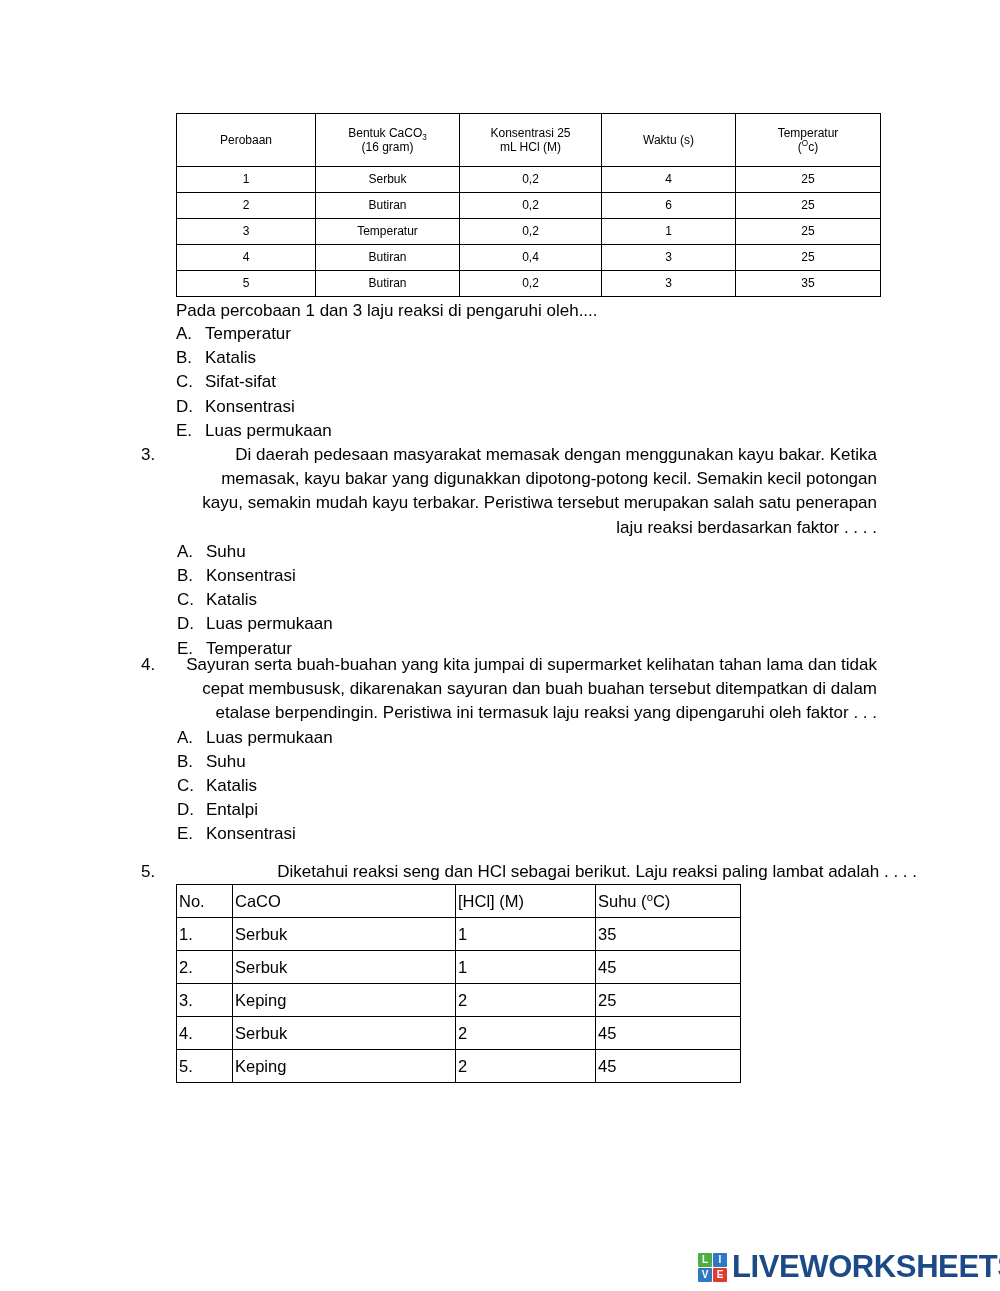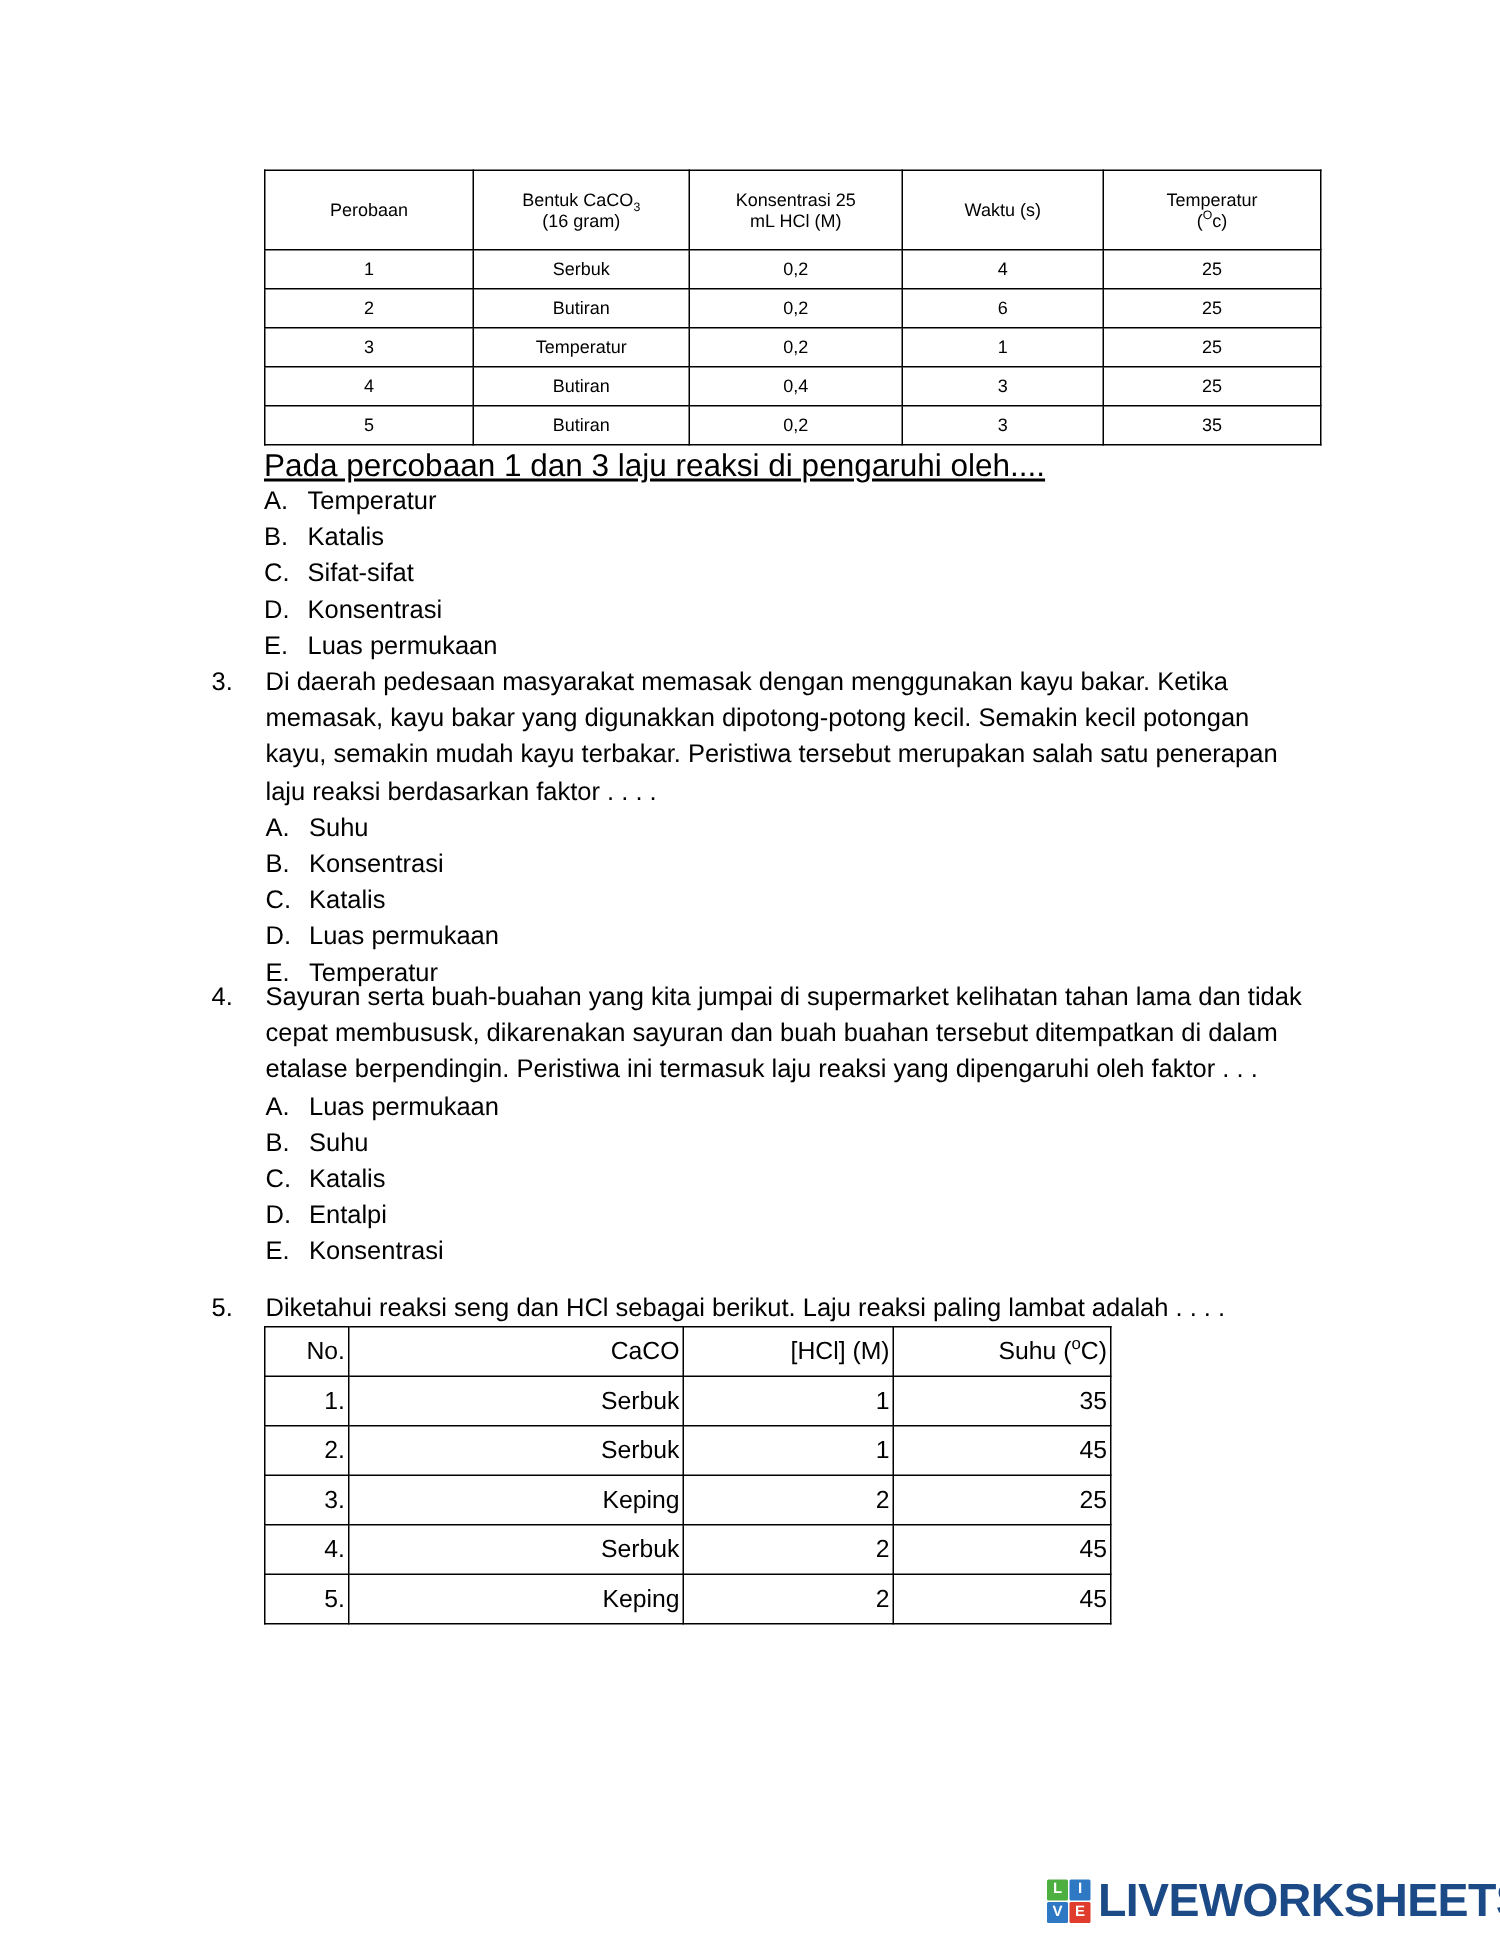--- a/index.html
+++ b/index.html
@@ -64,54 +64,54 @@
     left: 0;
     top: 0;
     width: 32px;
     text-align: left;
   }
   .qbody {
     margin-left: 36px;
   }
   .qtext {
     width: 700px;
+    text-align: right;
   }
   .opt {
     display: flex;
     width: 700px;
   }
   .opt-letter {
     width: 29px;
     flex: 0 0 29px;
   }
   .opt-text { flex: 1 1 auto; }
 
   
   .lead {
     position: absolute;
     left: 176px;
-    font-size: 21px;
+    font-size: 17px;
     line-height: 24.2px;
     width: 700px;
-    text-decoration: underline;
   }
 
   
   .table2 {
     position: absolute;
     left: 176px;
     top: 884px;
     width: 564px;
     border-collapse: collapse;
     table-layout: fixed;
     font-size: 16.5px;
   }
   .table2 th, .table2 td {
     border: 1px solid #000000;
-    text-align: right;
+    text-align: left;
     vertical-align: middle;
     padding: 2px;
     font-weight: normal;
   }
   .table2 thead th { height: 28px; }
   .table2 tbody td { height: 28px; }
   .t2-c1 { width: 56px; }
   .t2-c2 { width: 223px; }
   .t2-c3 { width: 140px; }
   .t2-c4 { width: 145px; }

